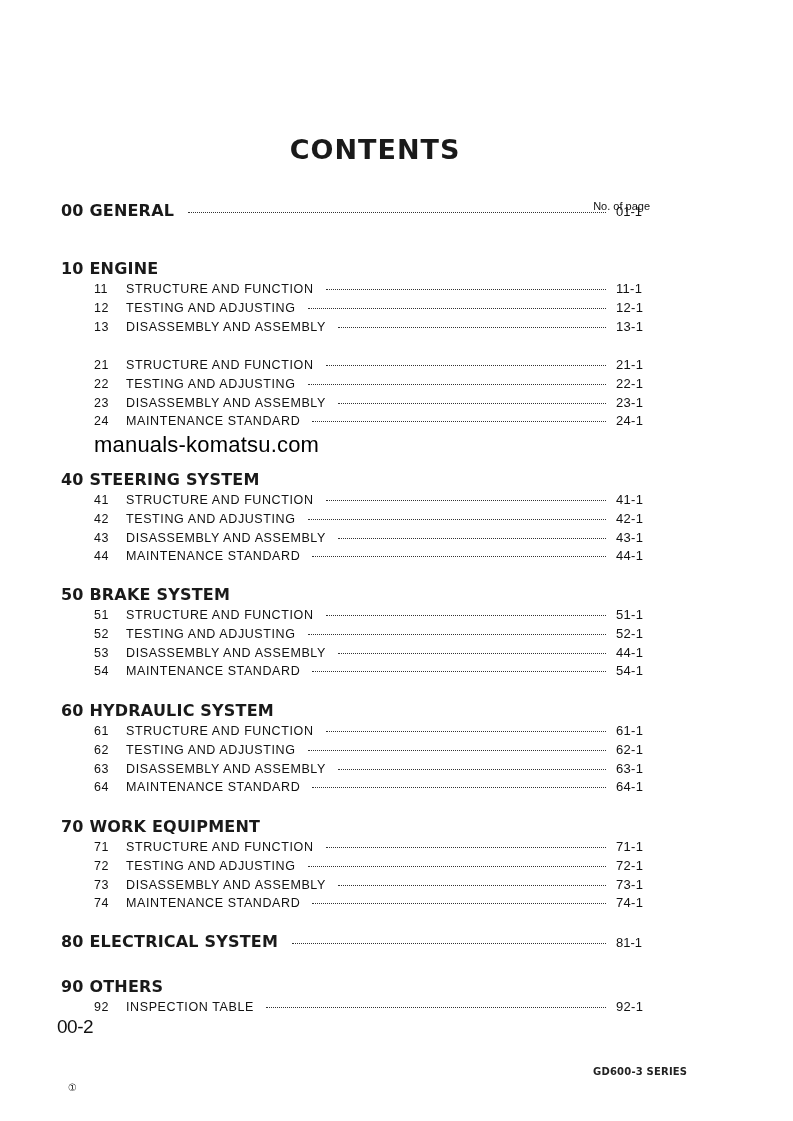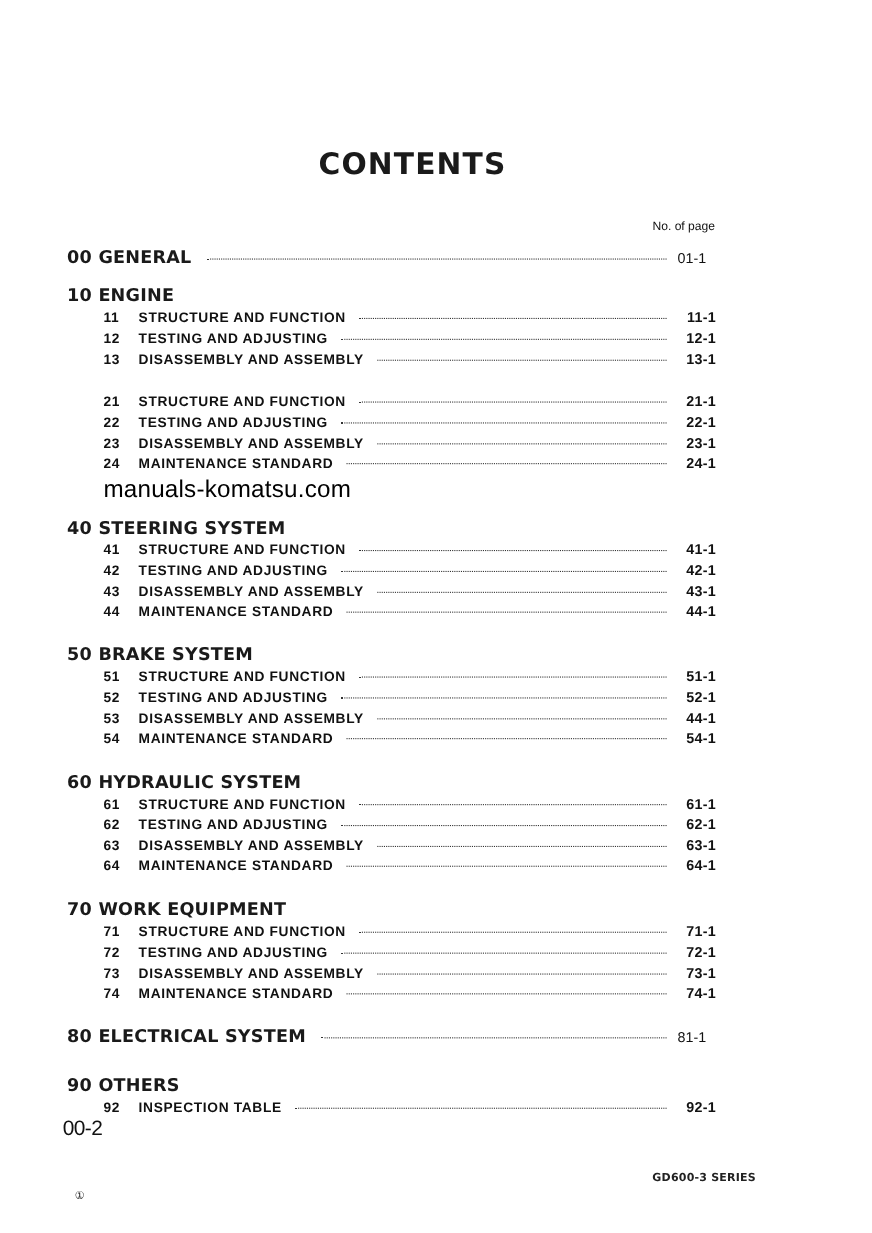--- a/index.html
+++ b/index.html
@@ -61,21 +61,20 @@
       position: relative;
       top: -3px;
     }
     .sec-head .page {
       font-size: 13px;
       white-space: nowrap;
       min-width: 35px;
     }
     .items {
       margin-top: 2px;
-      font-weight: bold;
     }
     .item {
       display: flex;
       align-items: baseline;
       height: 18.8px;
       padding-left: 33px;
       font-size: 12.5px;
       letter-spacing: 0.6px;
     }
     .item .num {
@@ -90,21 +89,21 @@
       margin: 0 10px 0 12px;
       border-bottom: 1.5px dotted #333;
       height: 0;
       position: relative;
       top: -3px;
     }
     .item .page {
       font-size: 13px;
       white-space: nowrap;
       min-width: 35px;
-      text-align: right;
+      text-align: left;
       letter-spacing: 0.3px;
     }
     .watermark {
       position: absolute;
       left: 94px;
       top: 434px;
       font-family: "Liberation Sans", sans-serif;
       font-size: 22px;
       color: #000;
       letter-spacing: 0.2px;
@@ -137,21 +136,21 @@
       color: #222;
       letter-spacing: 0.2px;
     }
   </style>
 </head>
 <body>
 
 <div class="title">CONTENTS</div>
 <div class="col-head">No. of page</div>
 
-<div class="section" style="top:224px;">
+<div class="section" style="top:201px;">
   <div class="sec-head">
     <span class="sec-title">00 GENERAL</span>
     <span class="leader"></span>
     <span class="page">01-1</span>
   </div>
 </div>
 
 <div class="section" style="top:259px;">
   <div class="sec-head">
     <span class="sec-title">10 ENGINE</span>

